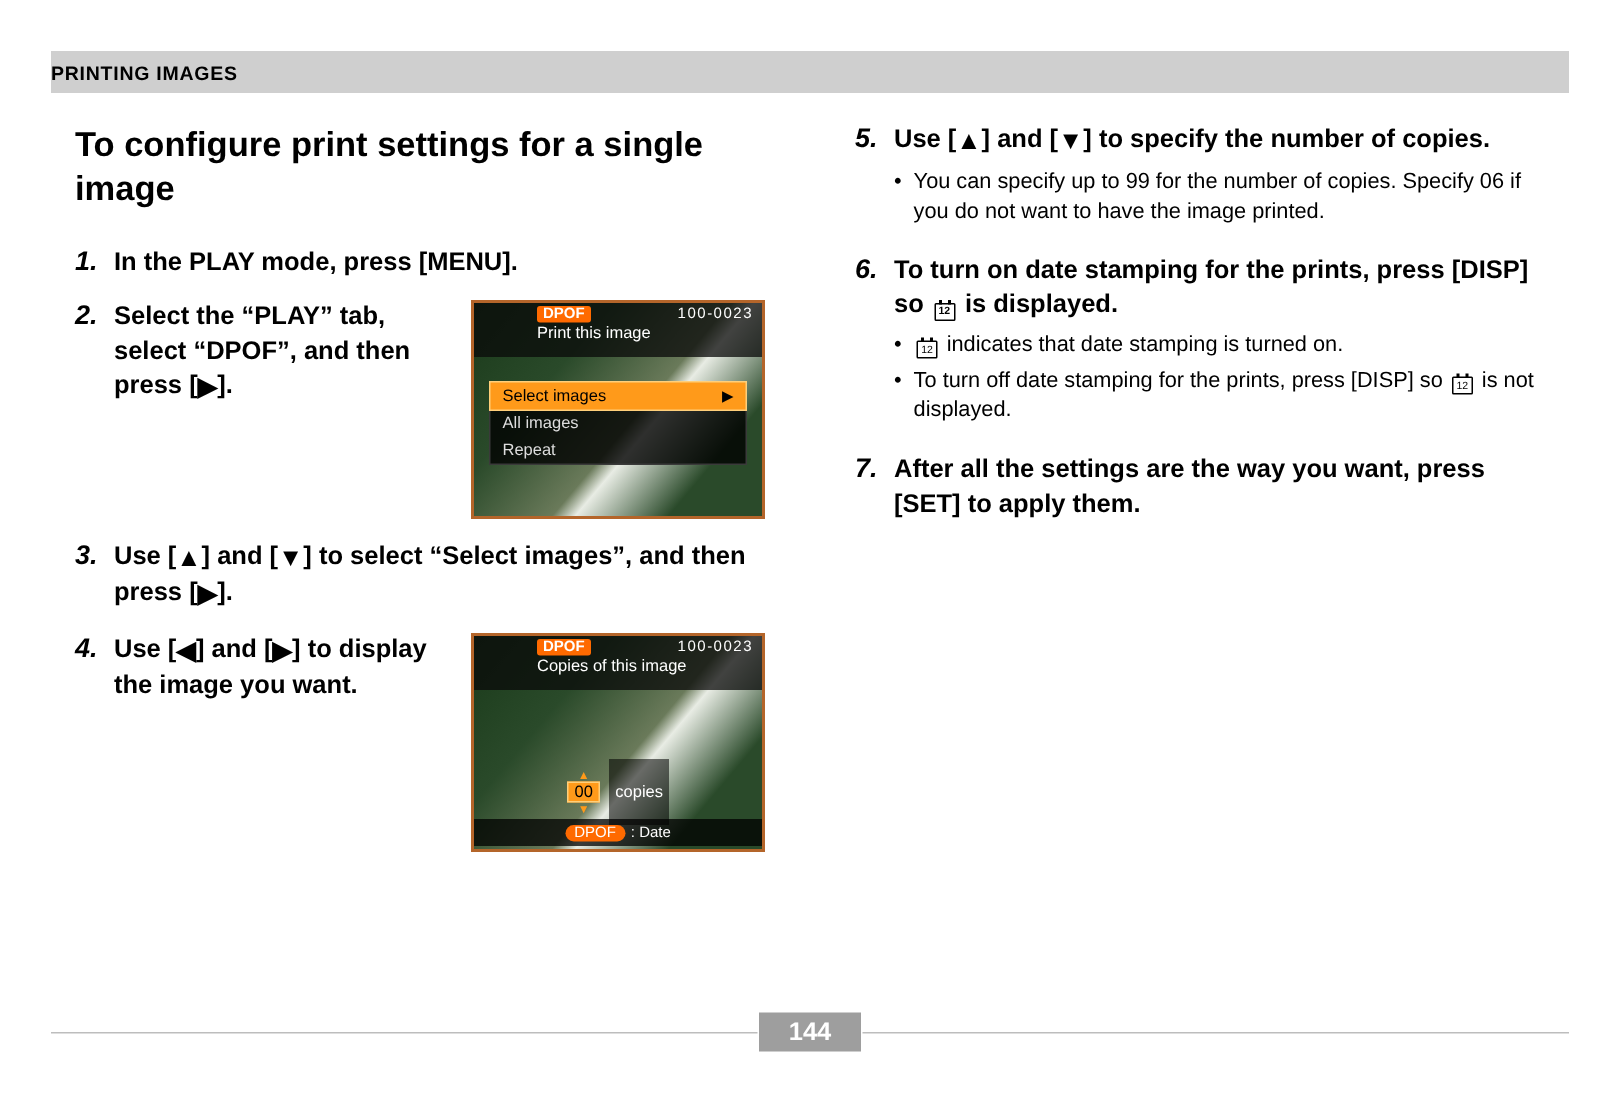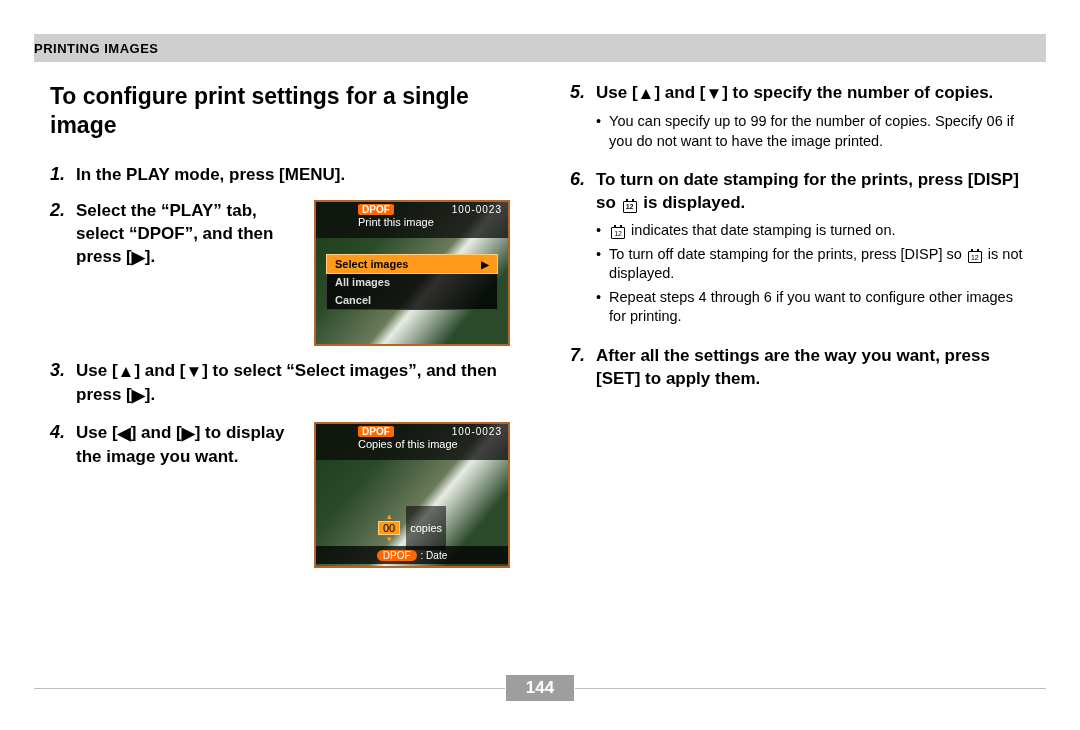--- a/index.html
+++ b/index.html
@@ -25,21 +25,21 @@
   .date-icon span { font-size: 7px; }
 
   
   .shot { width: 196px; height: 146px; border: 2px solid #b4652a; background: linear-gradient(130deg,#1a3a1a 0%, #2a4a2a 30%, #6a7a5a 55%, #e8ece4 60%, #2a4a2a 80%); position: relative; overflow: hidden; flex-shrink: 0; }
   .shot-header { position: absolute; top: 0; left: 0; right: 0; height: 36px; background: rgba(10,10,10,0.75); padding-left: 36px; }
   .shot-title-row { display: flex; justify-content: space-between; font-size: 10px; padding: 2px 6px 0 6px; }
   .shot-dpof { background: #ff6a00; color: #fff; padding: 0 4px; border-radius: 2px; font-weight: bold; }
   .shot-folio { color: #fff; letter-spacing: 1px; }
   .shot-subtitle { color: #fff; font-size: 11px; padding: 1px 6px; }
   .shot-menu { position: absolute; top: 52px; left: 10px; right: 10px; background: rgba(0,0,0,0.8); border: 1px solid #3a3a3a; }
-  .shot-menu div { color: #ddd; font-size: 11px; padding: 3px 8px; display: flex; justify-content: space-between; align-items: center; font-weight: bold; }
+  .shot-menu div { color: #ddd; font-size: 11px; padding: 3px 8px; display: flex; justify-content: space-between; align-items: center; }
   .shot-menu div.sel { background: #ff9a1a; color: #000; border: 1px solid #ffcf7a; margin: -1px; }
   .shot-menu .arrow-r { font-size: 10px; }
   .shot2 .copies-strip { position: absolute; bottom: 28px; left: 0; right: 0; height: 20px; display: flex; align-items: center; justify-content: center; gap: 6px; }
   .shot2 .copies-badge { background: #ff9a1a; color: #000; border: 1px solid #ffcf7a; padding: 0 4px; font-size: 11px; position: relative; }
   .shot2 .copies-badge::before { content: "▲"; position: absolute; top: -10px; left: 50%; transform: translateX(-50%); font-size: 8px; color: #ff9a1a; }
   .shot2 .copies-badge::after { content: "▼"; position: absolute; bottom: -10px; left: 50%; transform: translateX(-50%); font-size: 8px; color: #ff9a1a; }
   .shot2 .copies-label { color: #fff; font-size: 11px; background: rgba(0,0,0,0.55); padding: 16px 4px; }
   .shot2 .disp-strip { position: absolute; bottom: 2px; left: 0; right: 0; height: 18px; background: rgba(0,0,0,0.75); display: flex; align-items: center; justify-content: center; gap: 4px; }
   .shot2 .disp-pill { background: #ff6a00; color: #fff; font-size: 10px; padding: 0 6px; border-radius: 7px; }
   .shot2 .disp-text { color: #fff; font-size: 10px; }
@@ -86,21 +86,21 @@
             </div>
             <div class="shot-menu">
               <div class="sel">
                   <span>Select images</span>
                   <span class="arrow-r">▶</span>
                 </div>
               <div>
                   <span>All images</span>
                 </div>
               <div>
-                  <span>Cancel</span>
+                  <span>Repeat</span>
                 </div>
             </div>
           </div>
         </div>
       </div>
 
       <div class="step" style="margin-top:10px;">
         <div class="step-num">3.</div>
         <div class="step-body">
           <div class="step-title">
@@ -164,23 +164,20 @@
             <li>
                 <span><span class="date-icon">
                     <span>12</span>
                   </span><span> indicates that date stamping is turned on.</span></span>
               </li>
             <li>
                 <span><span>To turn off date stamping for the prints, press [DISP] so </span><span class="date-icon">
                     <span>12</span>
                   </span><span> is not displayed.</span></span>
               </li>
-            <li>
-                <span>Repeat steps 4 through 6 if you want to configure other images for printing.</span>
-              </li>
           </ul>
         </div>
       </div>
 
       <div class="step">
         <div class="step-num">7.</div>
         <div class="step-body">
           <div class="step-title">After all the settings are the way you want, press [SET] to apply them.</div>
         </div>
       </div>

